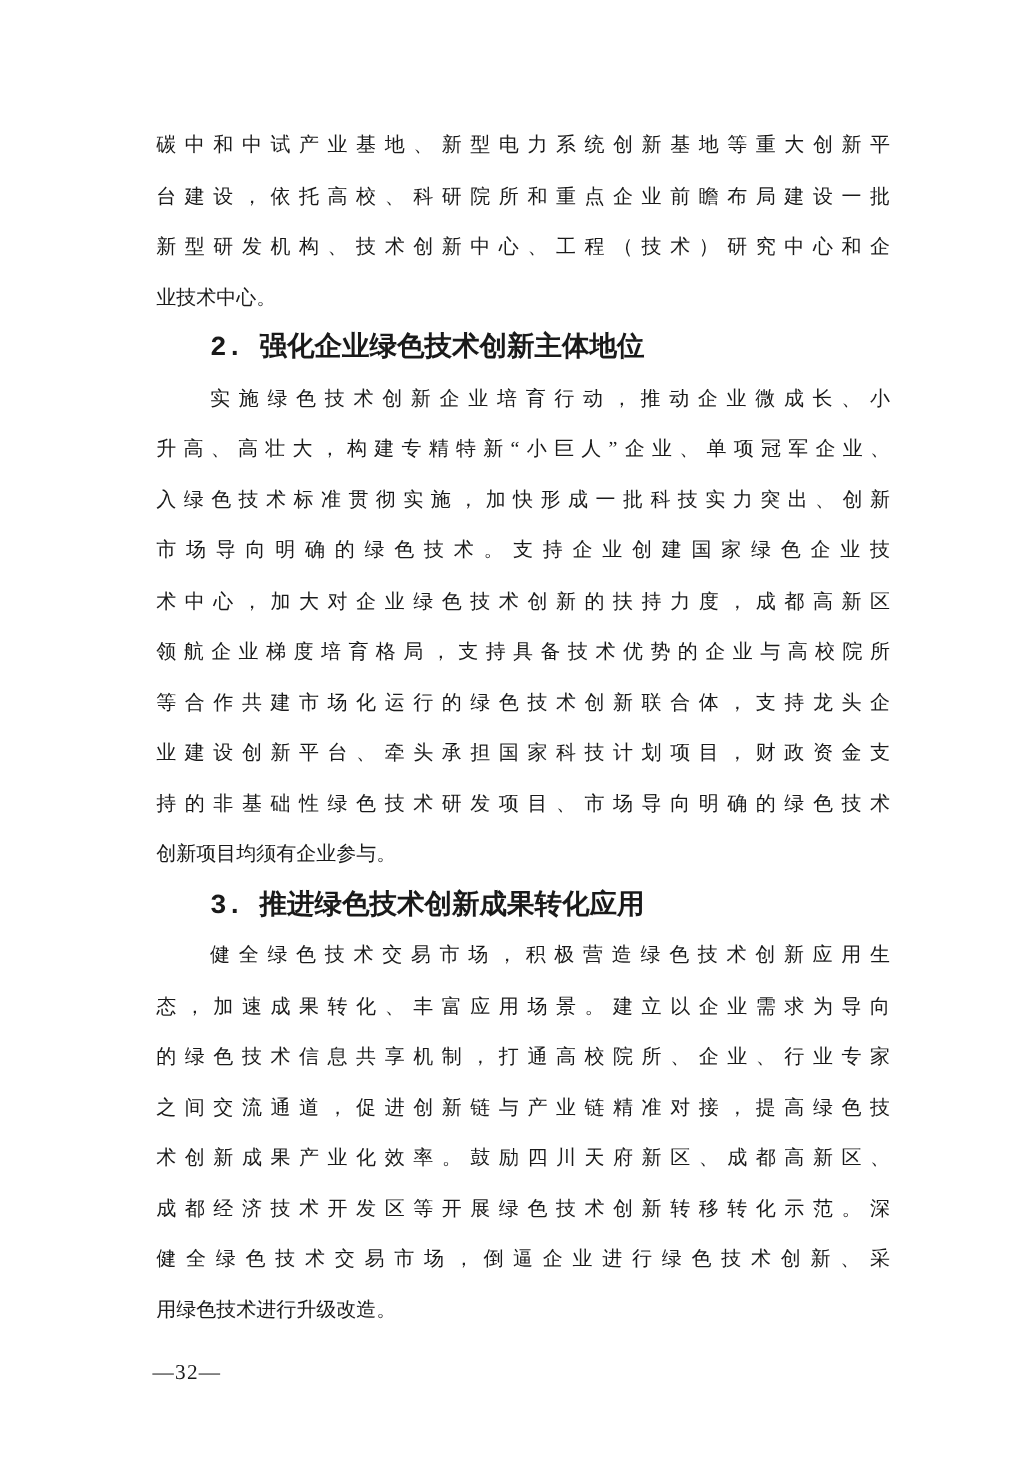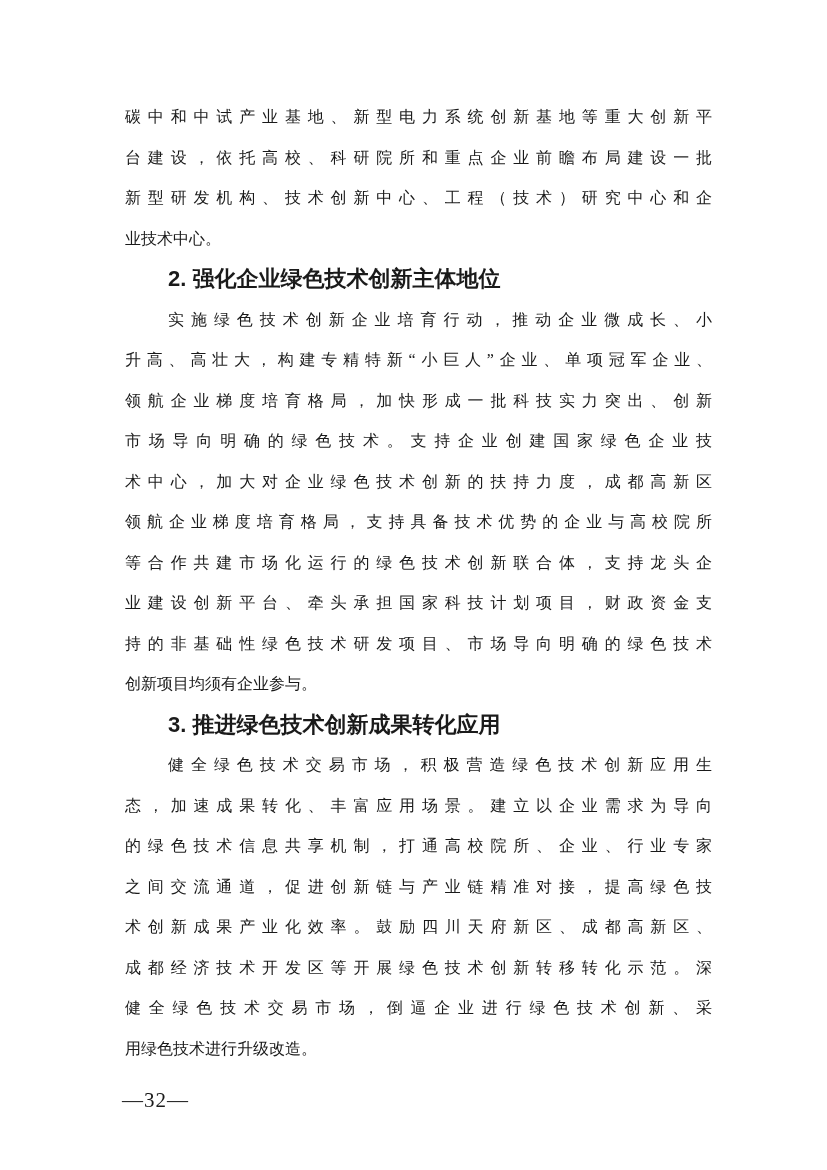--- a/index.html
+++ b/index.html
@@ -41,51 +41,51 @@
   }
   .line.last {
     text-align: left;
     text-align-last: left;
   }
   .heading {
     height: 40.5px;
     line-height: 40.5px;
     font-size: 22px;
     font-weight: bold;
-    font-family: Liberation Sans, sans-serif;
+    font-family: Liberation Mono, monospace;
     padding-left: 43px;
     text-align: left;
     text-align-last: left;
     overflow: hidden;
   }
   .footer {
     position: absolute;
     left: 122px;
     top: 1088px;
-    font-size: 21px;
+    font-size: 17px;
     letter-spacing: 1px;
     color: #1a1a1a;
   }
 </style>
 </head>
 <body>
 
 <div class="page">
   <div class="textblock">
 
     <div class="line">碳中和中试产业基地、新型电力系统创新基地等重大创新平</div>
     <div class="line">台建设，依托高校、科研院所和重点企业前瞻布局建设一批</div>
     <div class="line">新型研发机构、技术创新中心、工程（技术）研究中心和企</div>
     <div class="line last">业技术中心。</div>
 
     <div class="heading">2. 强化企业绿色技术创新主体地位</div>
 
     <div class="line indent">实施绿色技术创新企业培育行动，推动企业微成长、小</div>
     <div class="line">升高、高壮大，构建专精特新“小巨人”企业、单项冠军企业、</div>
-    <div class="line">领航企业梯度培育格局，加快形成一批科技实力突出、创新</div>
+    <div class="line">入绿色技术标准贯彻实施，加快形成一批科技实力突出、创新</div>
     <div class="line">市场导向明确的绿色技术。支持企业创建国家绿色企业技</div>
     <div class="line">术中心，加大对企业绿色技术创新的扶持力度，成都高新区</div>
     <div class="line">领航企业梯度培育格局，支持具备技术优势的企业与高校院所</div>
     <div class="line">等合作共建市场化运行的绿色技术创新联合体，支持龙头企</div>
     <div class="line">业建设创新平台、牵头承担国家科技计划项目，财政资金支</div>
     <div class="line">持的非基础性绿色技术研发项目、市场导向明确的绿色技术</div>
     <div class="line last">创新项目均须有企业参与。</div>
 
     <div class="heading">3. 推进绿色技术创新成果转化应用</div>
 

